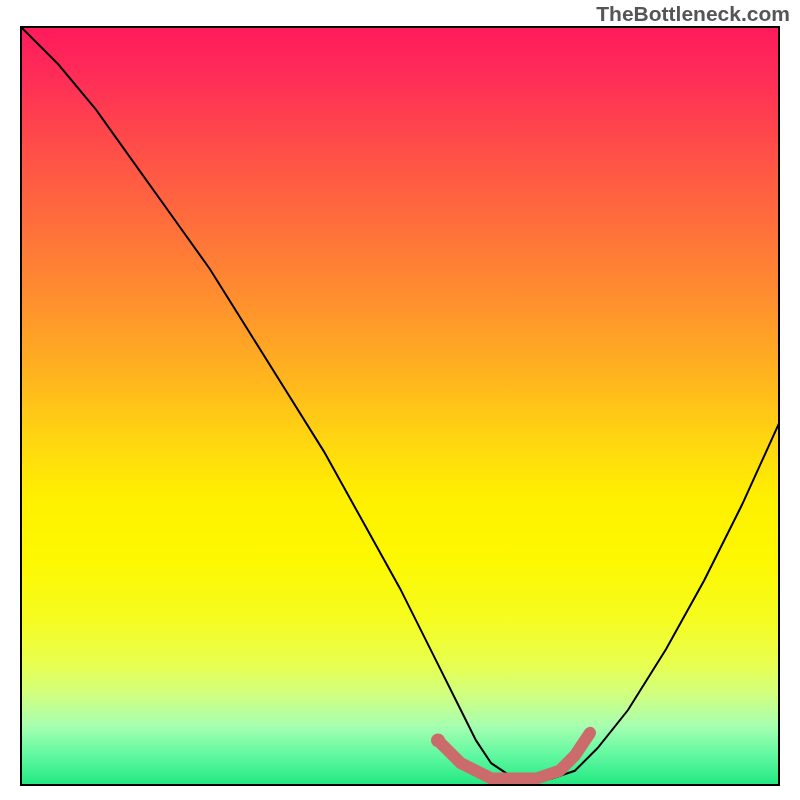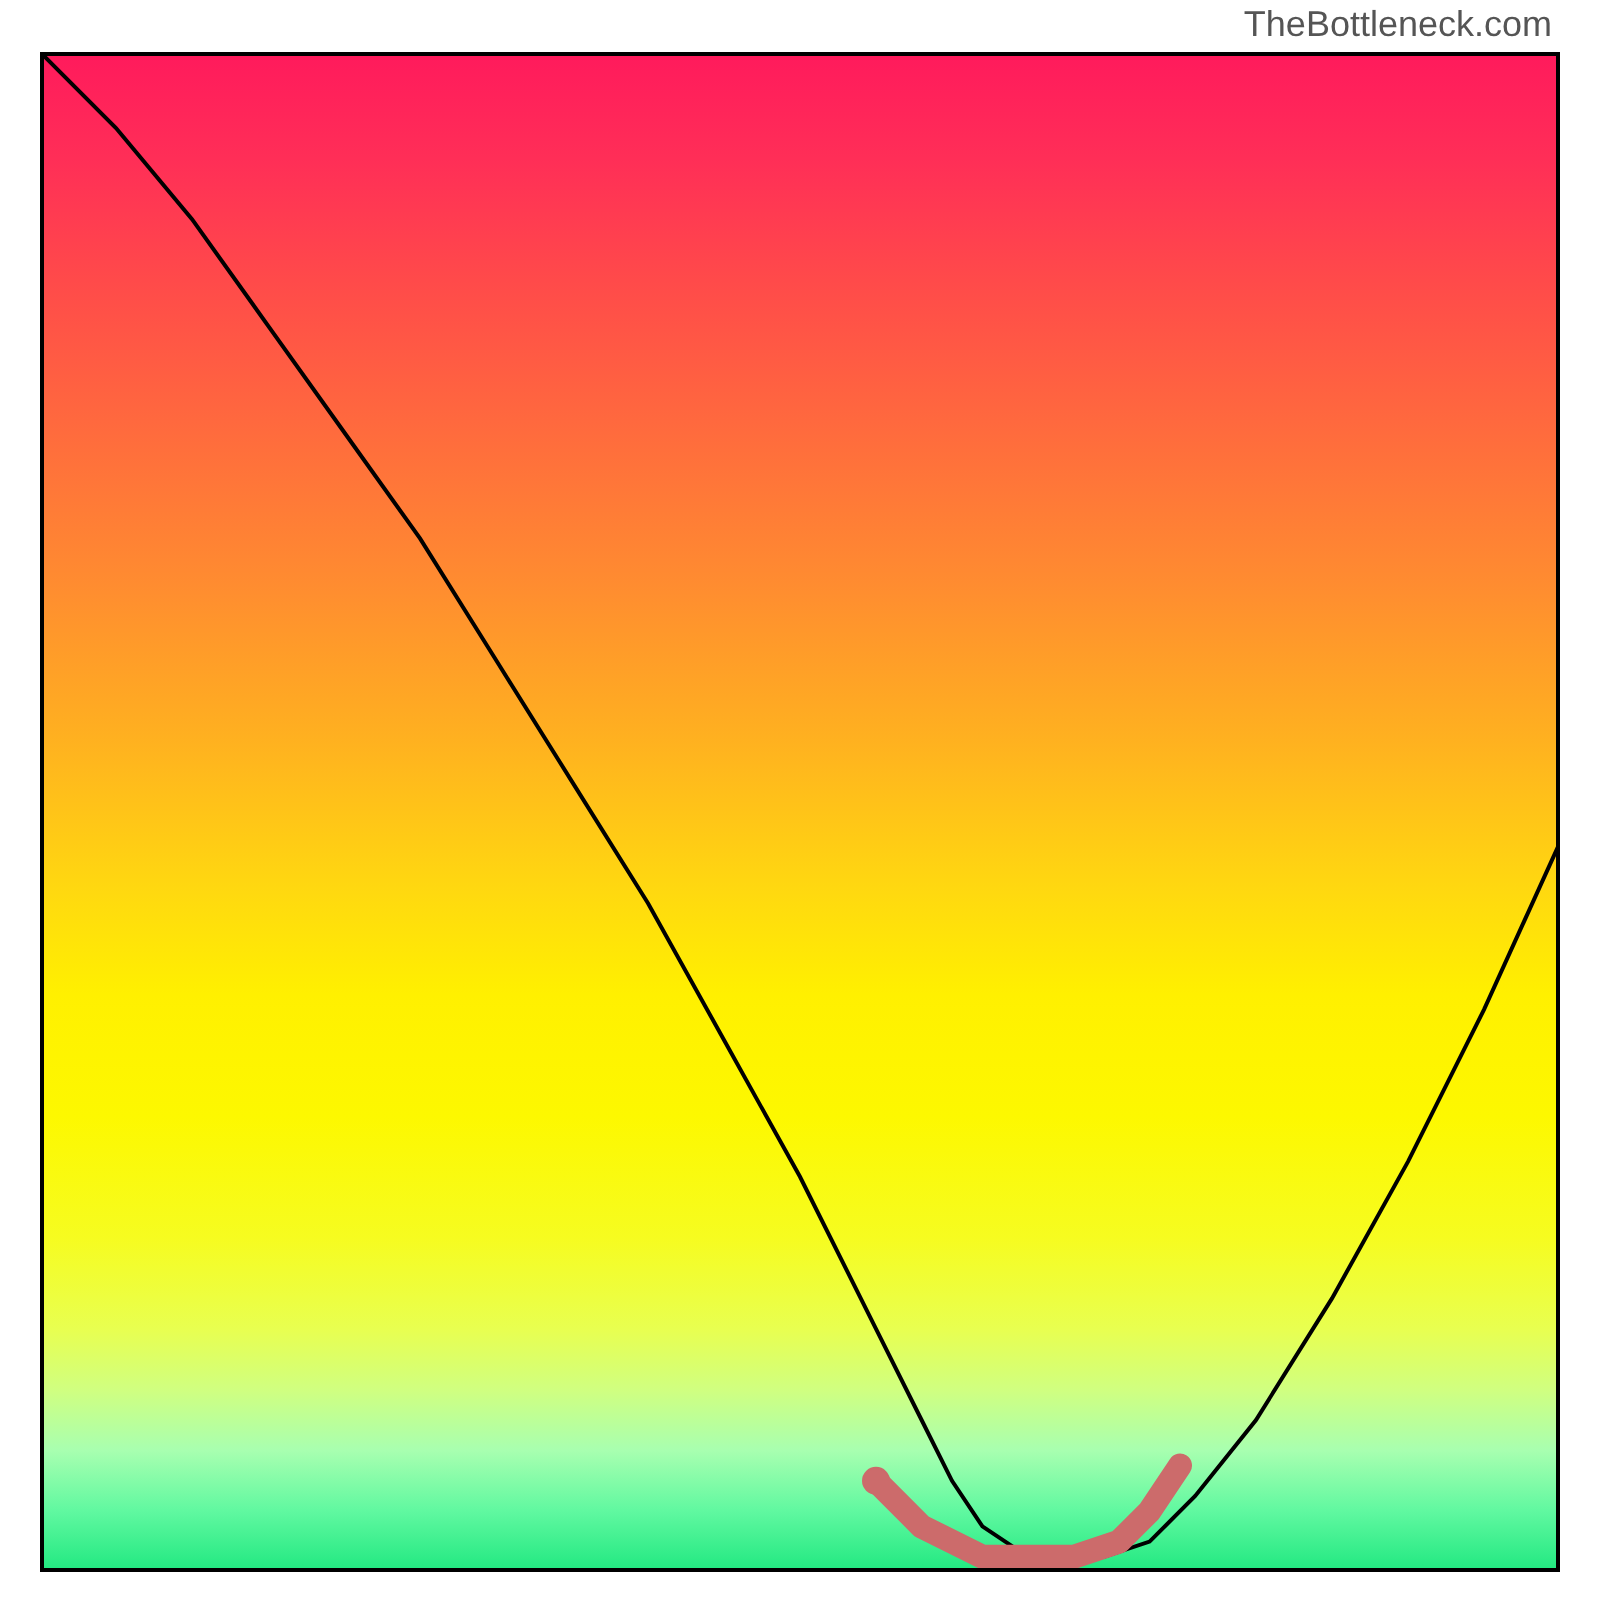--- a/index.html
+++ b/index.html
@@ -1,17 +1,17 @@
 <!DOCTYPE html>
 <html><head>
 <meta charset="utf-8">
 <style>
 *{margin:0;padding:0;box-sizing:border-box}
 body{width:800px;height:800px;background:#fff;font-family:Arial,sans-serif;position:relative}
-.attribution{position:absolute;top:2px;right:24px;font-size:18px;color:#555;font-weight:400}
+.attribution{position:absolute;top:2px;right:10px;font-size:21px;color:#555;font-weight:700}
 .chart-container{position:absolute;top:26px;left:20px;width:760px;height:760px}
 .gradient-bg{position:absolute;top:0;left:0;width:100%;height:100%;background:linear-gradient(to bottom,
   #ff1a5c 0%,
   #ff2e57 7%,
   #ff4a4a 15%,
   #ff6b3d 25%,
   #ff8c30 35%,
   #ffb020 45%,
   #ffd810 55%,
   #fff000 62%,

